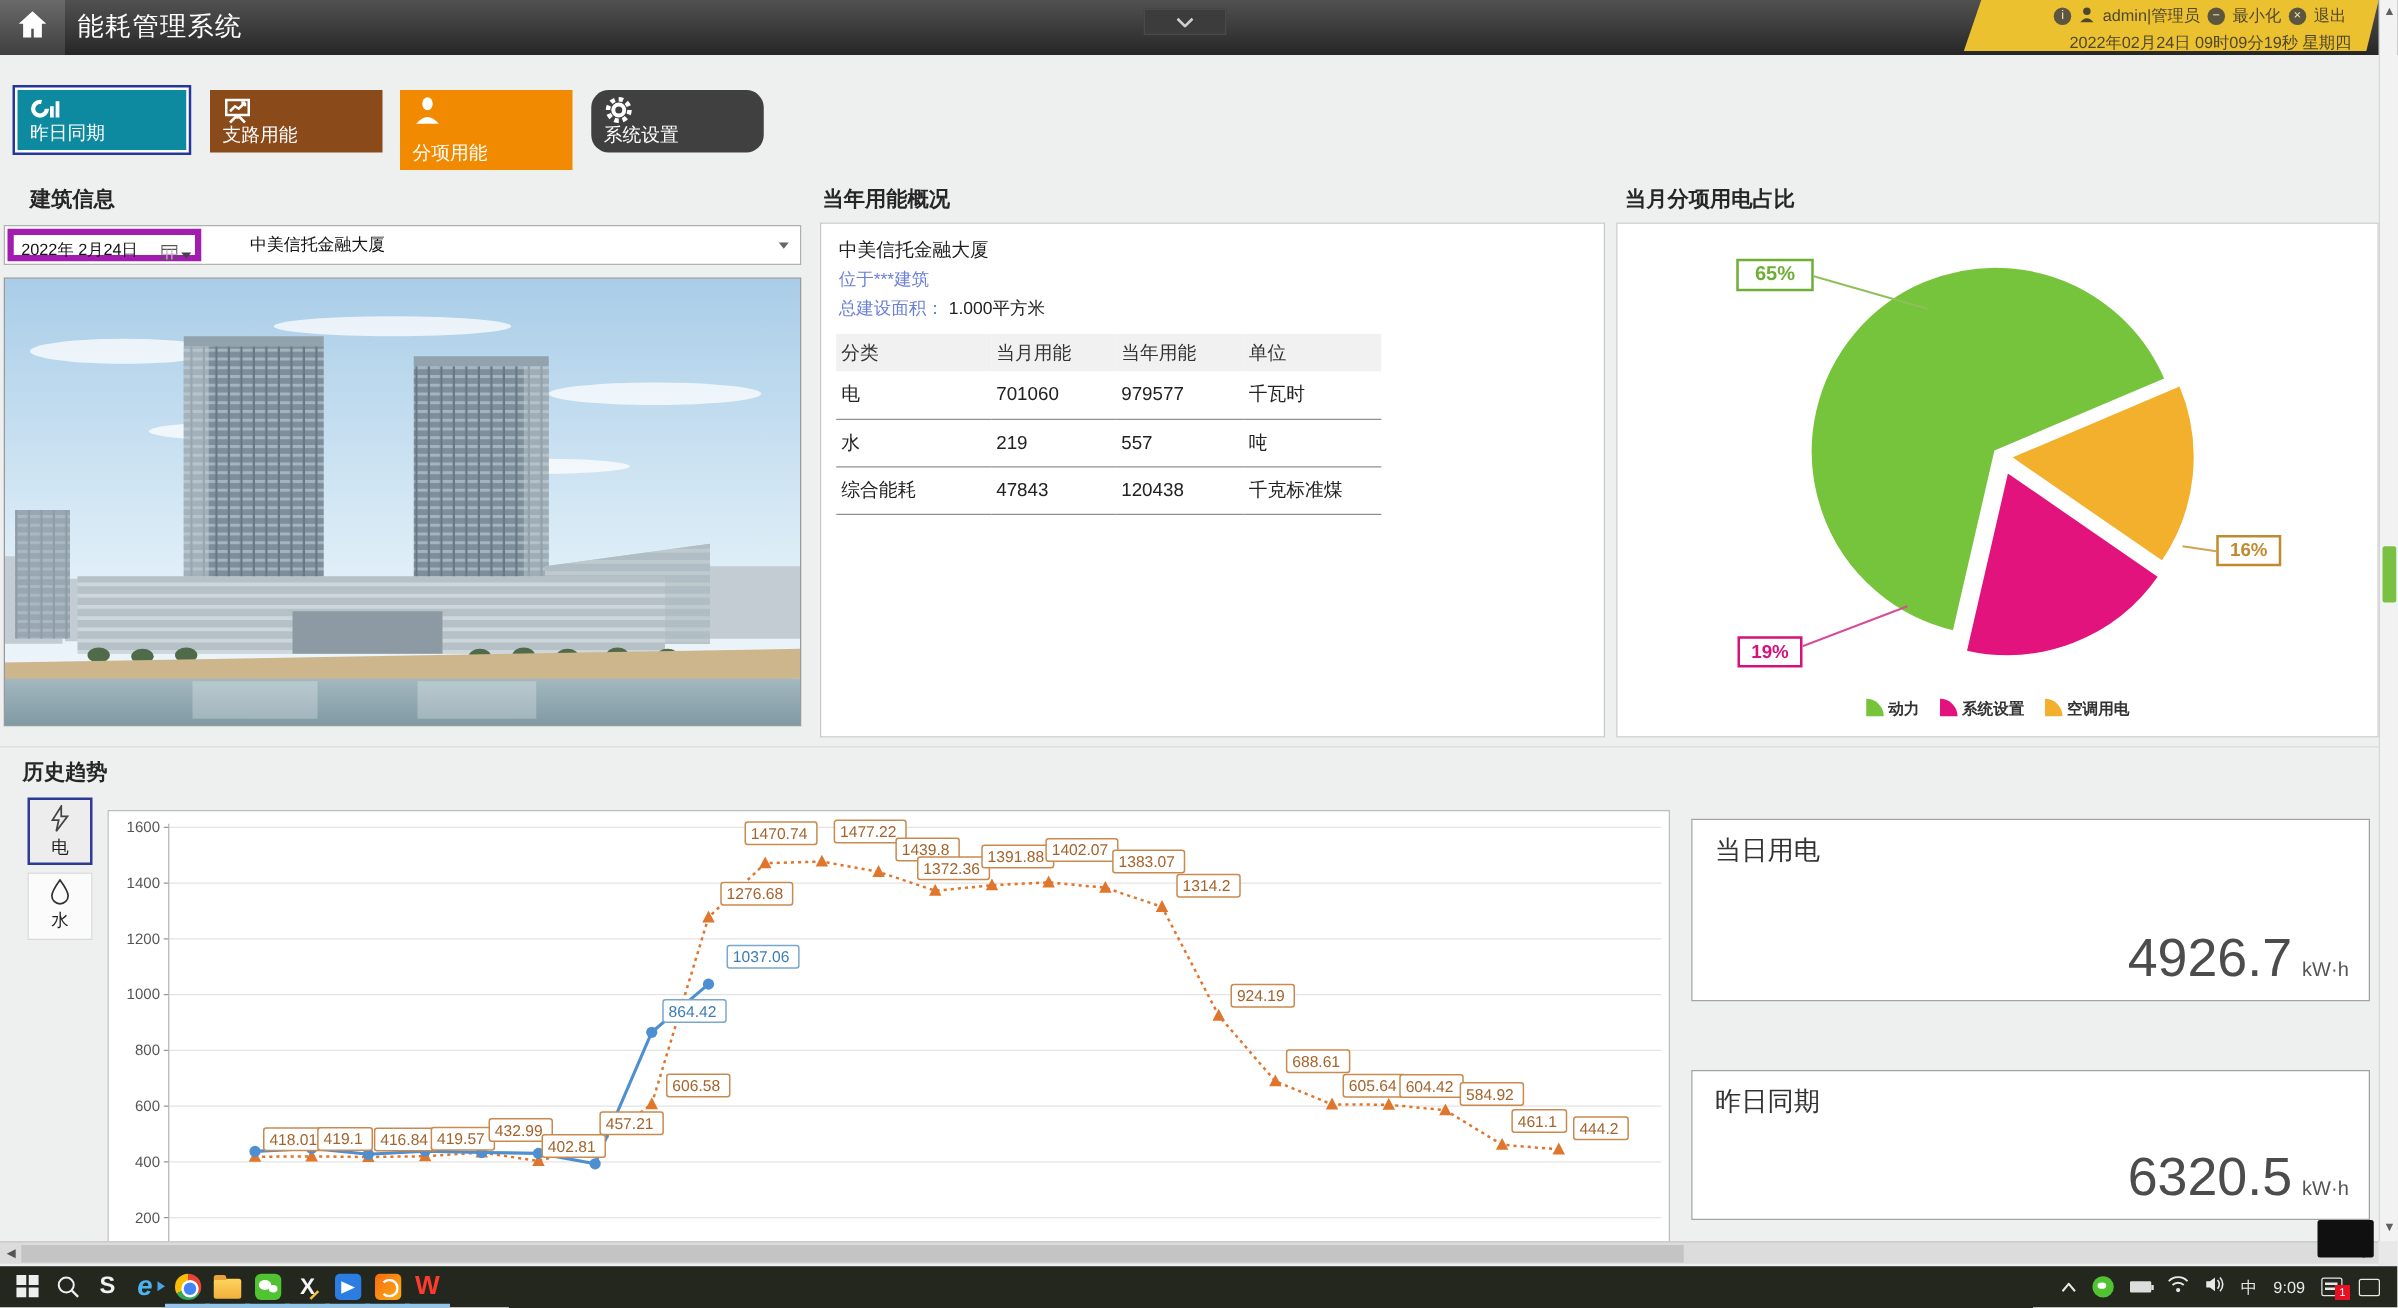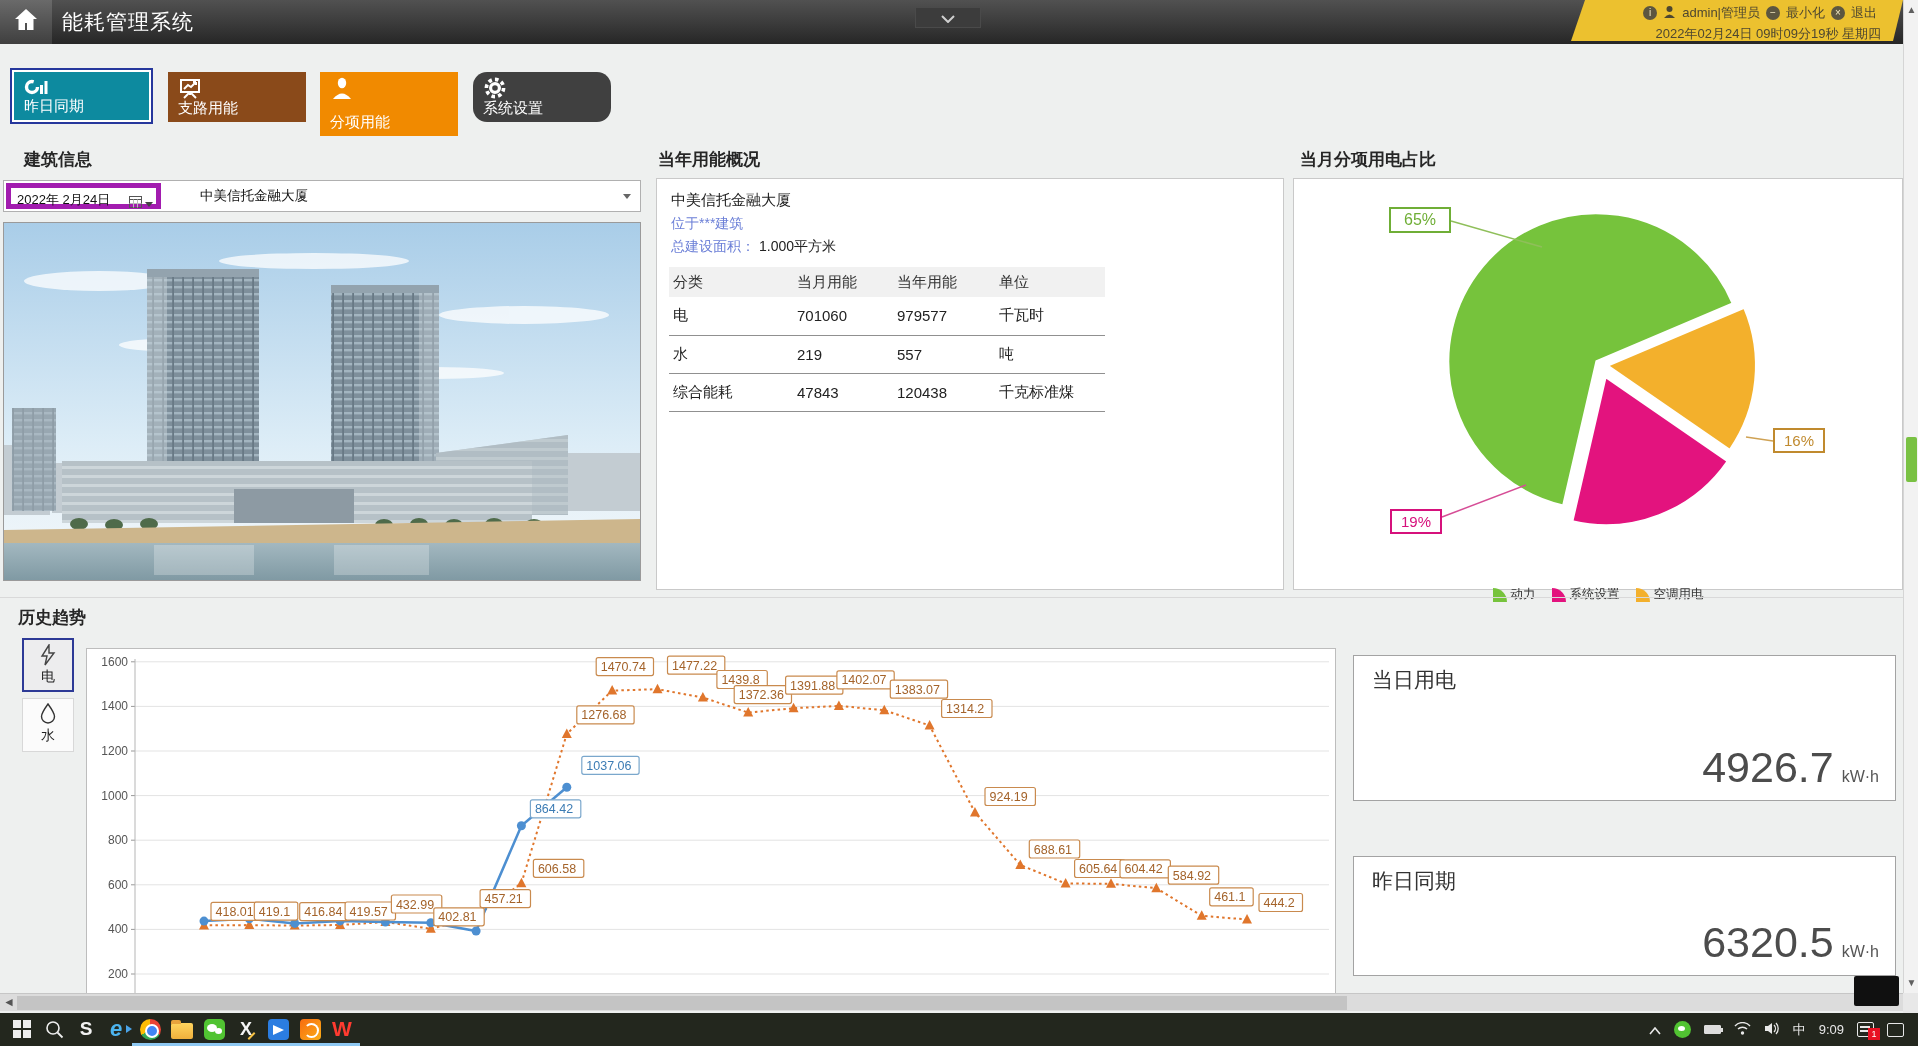--- a/index.html
+++ b/index.html
@@ -50,27 +50,27 @@
   .mid-name { position:absolute; left:14px; top:12px; font-size:15px; color:#222; }
   .mid-loc { position:absolute; left:14px; top:36px; font-size:14px; color:#6b7fd7; }
   .mid-area { position:absolute; left:14px; top:59px; font-size:14px; color:#6b7fd7; }
   .mid-area b { color:#222; font-weight:normal; padding-left:4px; }
   #energy-table { position:absolute; left:12px; top:88px; width:436px; border-collapse:collapse; font-size:15px; }
   #energy-table th { background:#f1f1f1; font-weight:normal; color:#333; text-align:left; height:30px; padding-left:4px; }
   #energy-table td { height:38px; border-bottom:1px solid #909090; color:#222; padding-left:4px; }
   #energy-table col.c0{width:124px} #energy-table col.c1{width:100px} #energy-table col.c2{width:102px} #energy-table col.c3{width:110px}
 
   
-  #pie-panel { position:absolute; left:1293px; top:178px; width:610px; height:412px; background:#fff; border:1px solid #c9c9c9; }
+  #pie-panel { position:absolute; left:1293px; top:178px; width:610px; height:412px; background:#fff; border:1px solid #c9c9c9;font-weight:bold; }
   .pie-callout { position:absolute; background:#fff; border:2px solid; text-align:center; font-size:15px; z-index:5; }
   #callout-65 { left:95px; top:28px; width:62px; height:26px; line-height:22px; font-size:16px; }
   #callout-19 { left:96px; top:330px; width:52px; height:25px; line-height:21px; }
   #callout-16 { left:479px; top:249px; width:52px; height:25px; line-height:21px; }
   #pie-legend { position:absolute; left:0; right:0; top:380px; display:flex; justify-content:center; gap:16px; }
-  .legend-item { display:flex; align-items:center; gap:4px; font-size:12.5px; color:#333;margin-top:27px; }
+  .legend-item { display:flex; align-items:flex-start; gap:4px; font-size:12.5px; color:#333; }
   .legend-swatch { width:14px; height:14px; border-radius:0 100% 0 0; display:inline-block; }
 
   
   #trend-divider { position:absolute; left:0; top:597px; width:1918px; border-top:1px solid #d9d9d9; }
   .trend-btn { position:absolute; width:52px; height:54px; text-align:center; cursor:pointer; }
   #btn-elec { left:22px; top:638px; background:#ededee; border:2px solid #2d3a96; }
   #btn-water { left:22px; top:698px; background:#fbfbfb; border:1px solid #d8d8d8; }
   .trend-btn .tb-label { font-size:14px; color:#222; display:block; margin-top:-2px; }
   #trend-panel { position:absolute; left:86px; top:648px; width:1250px; height:347px; background:#fff; border:1px solid #bdbdbd; overflow:hidden; }
 

